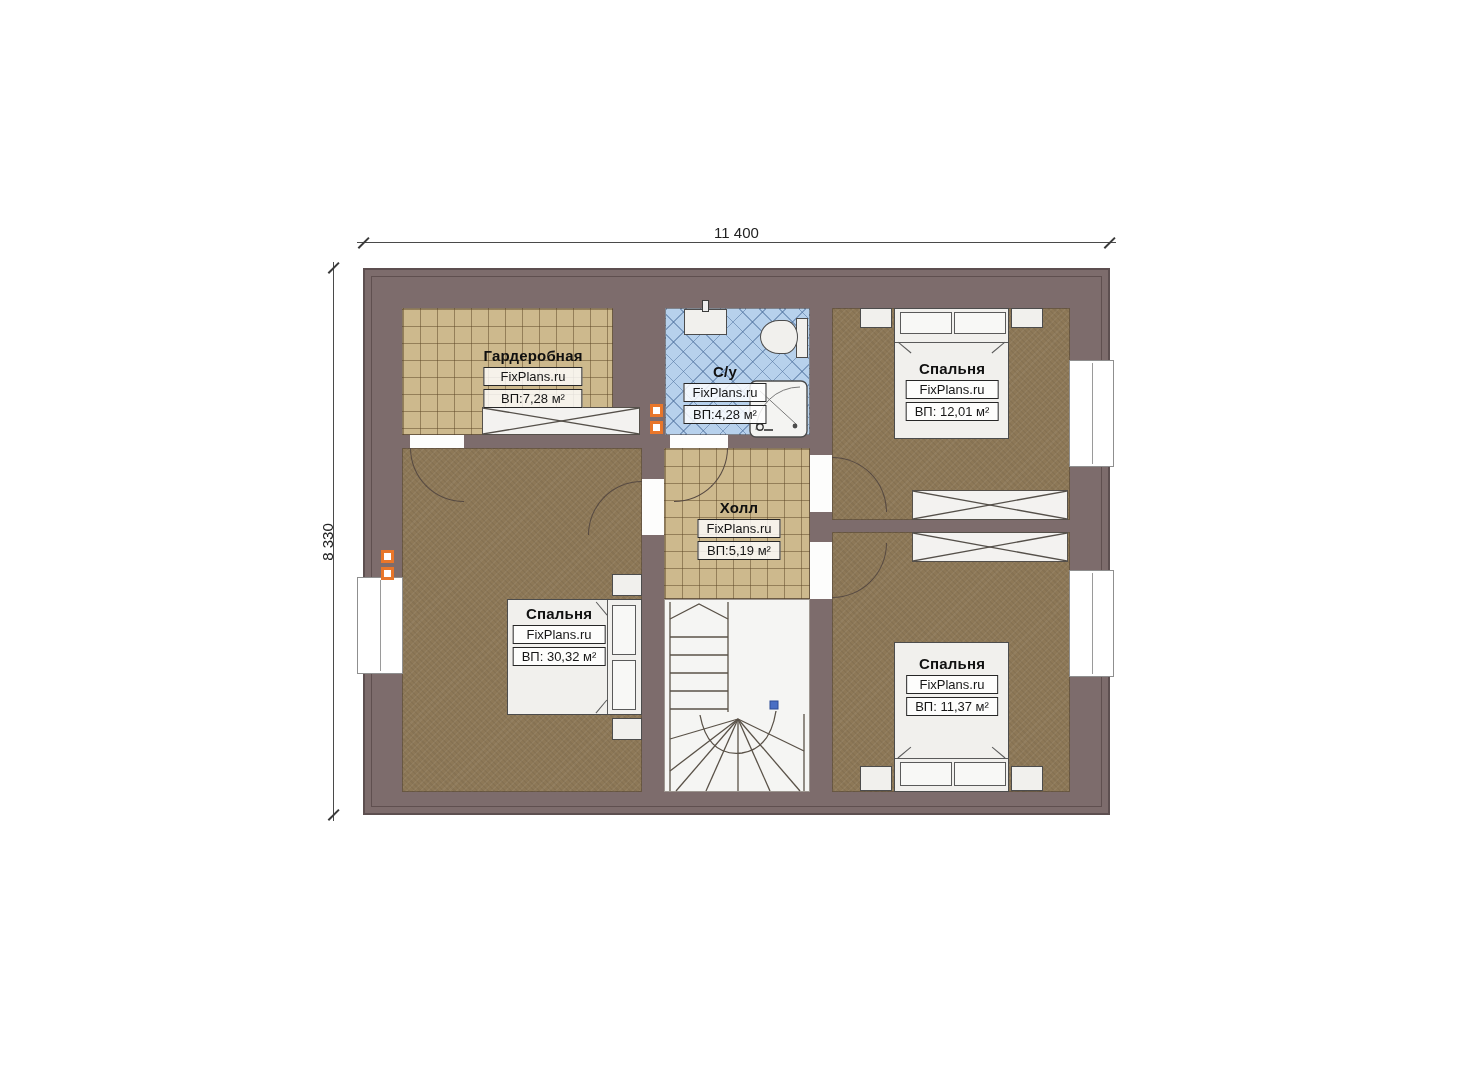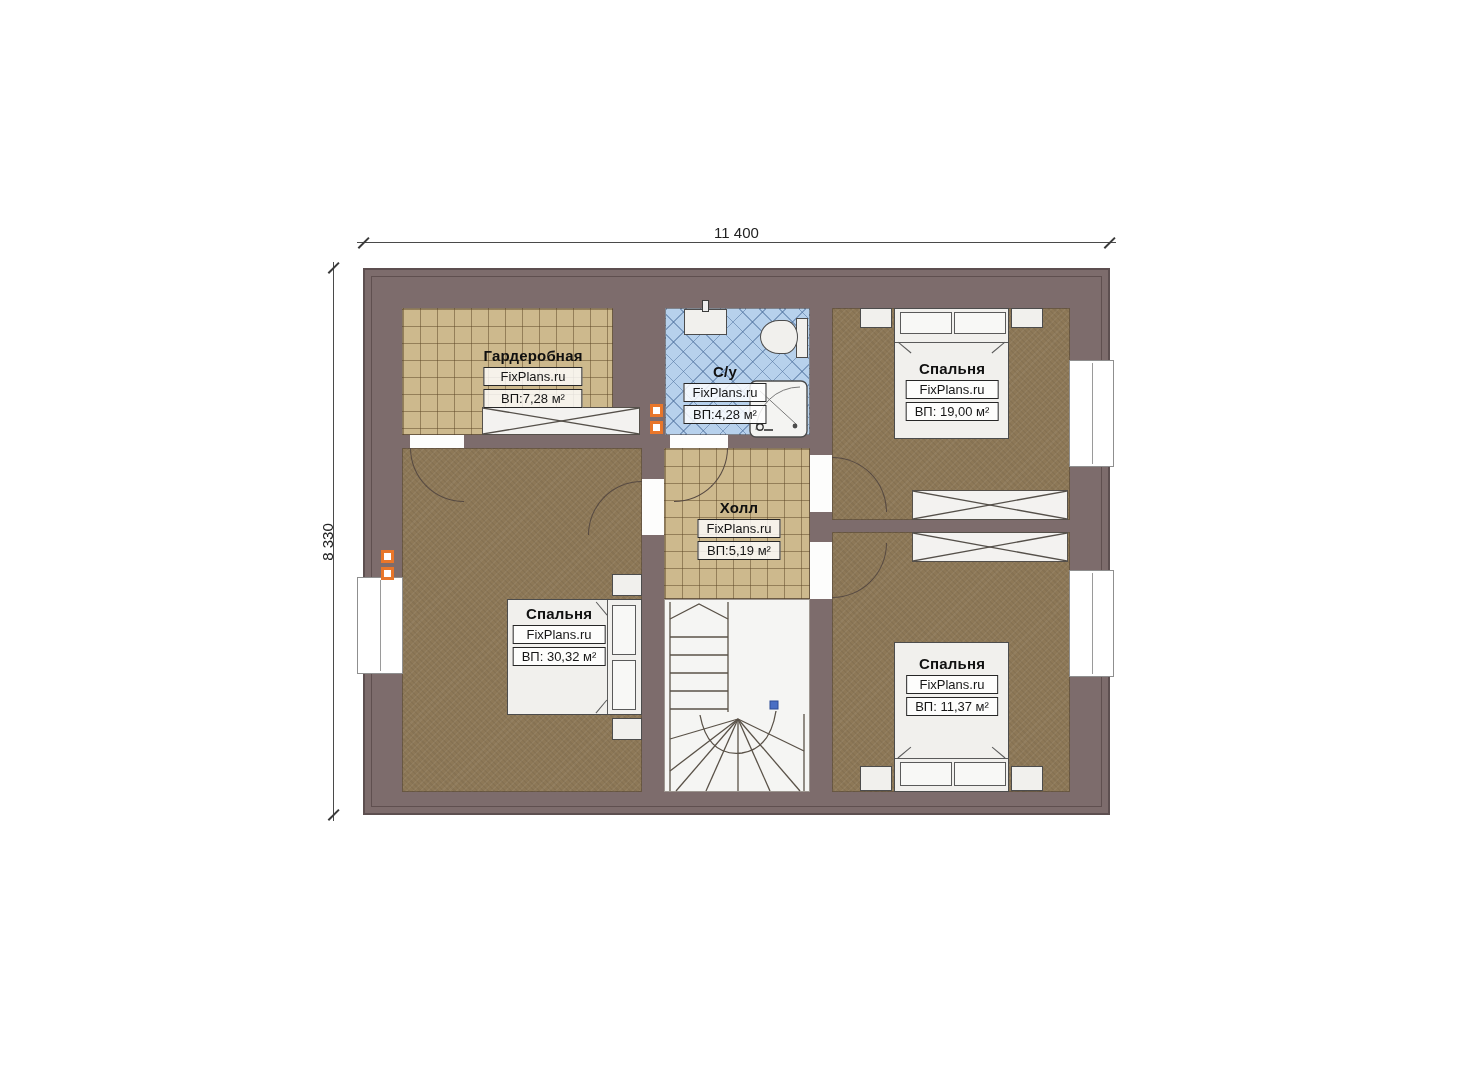--- a/index.html
+++ b/index.html
@@ -207,21 +207,21 @@
       <div class="rbox">ВП:7,28 м²</div>
     </div>
     <div class="rlabel" style="left:360px;top:65px;margin-top:28px;">
       <div class="rname">С/у</div>
       <div class="rbox">FixPlans.ru</div>
       <div class="rbox">ВП:4,28 м²</div>
     </div>
     <div class="rlabel" style="left:587px;top:90px;">
       <div class="rname">Спальня</div>
       <div class="rbox">FixPlans.ru</div>
-      <div class="rbox">ВП: 19,00 м²</div>
+      <div class="rbox">ВП: 12,01 м²</div>
     </div>
     <div class="rlabel" style="left:374px;top:229px;">
       <div class="rname">Холл</div>
       <div class="rbox">FixPlans.ru</div>
       <div class="rbox">ВП:5,19 м²</div>
     </div>
     <div class="rlabel" style="left:194px;top:335px;">
       <div class="rname">Спальня</div>
       <div class="rbox">FixPlans.ru</div>
       <div class="rbox">ВП: 30,32 м²</div>

